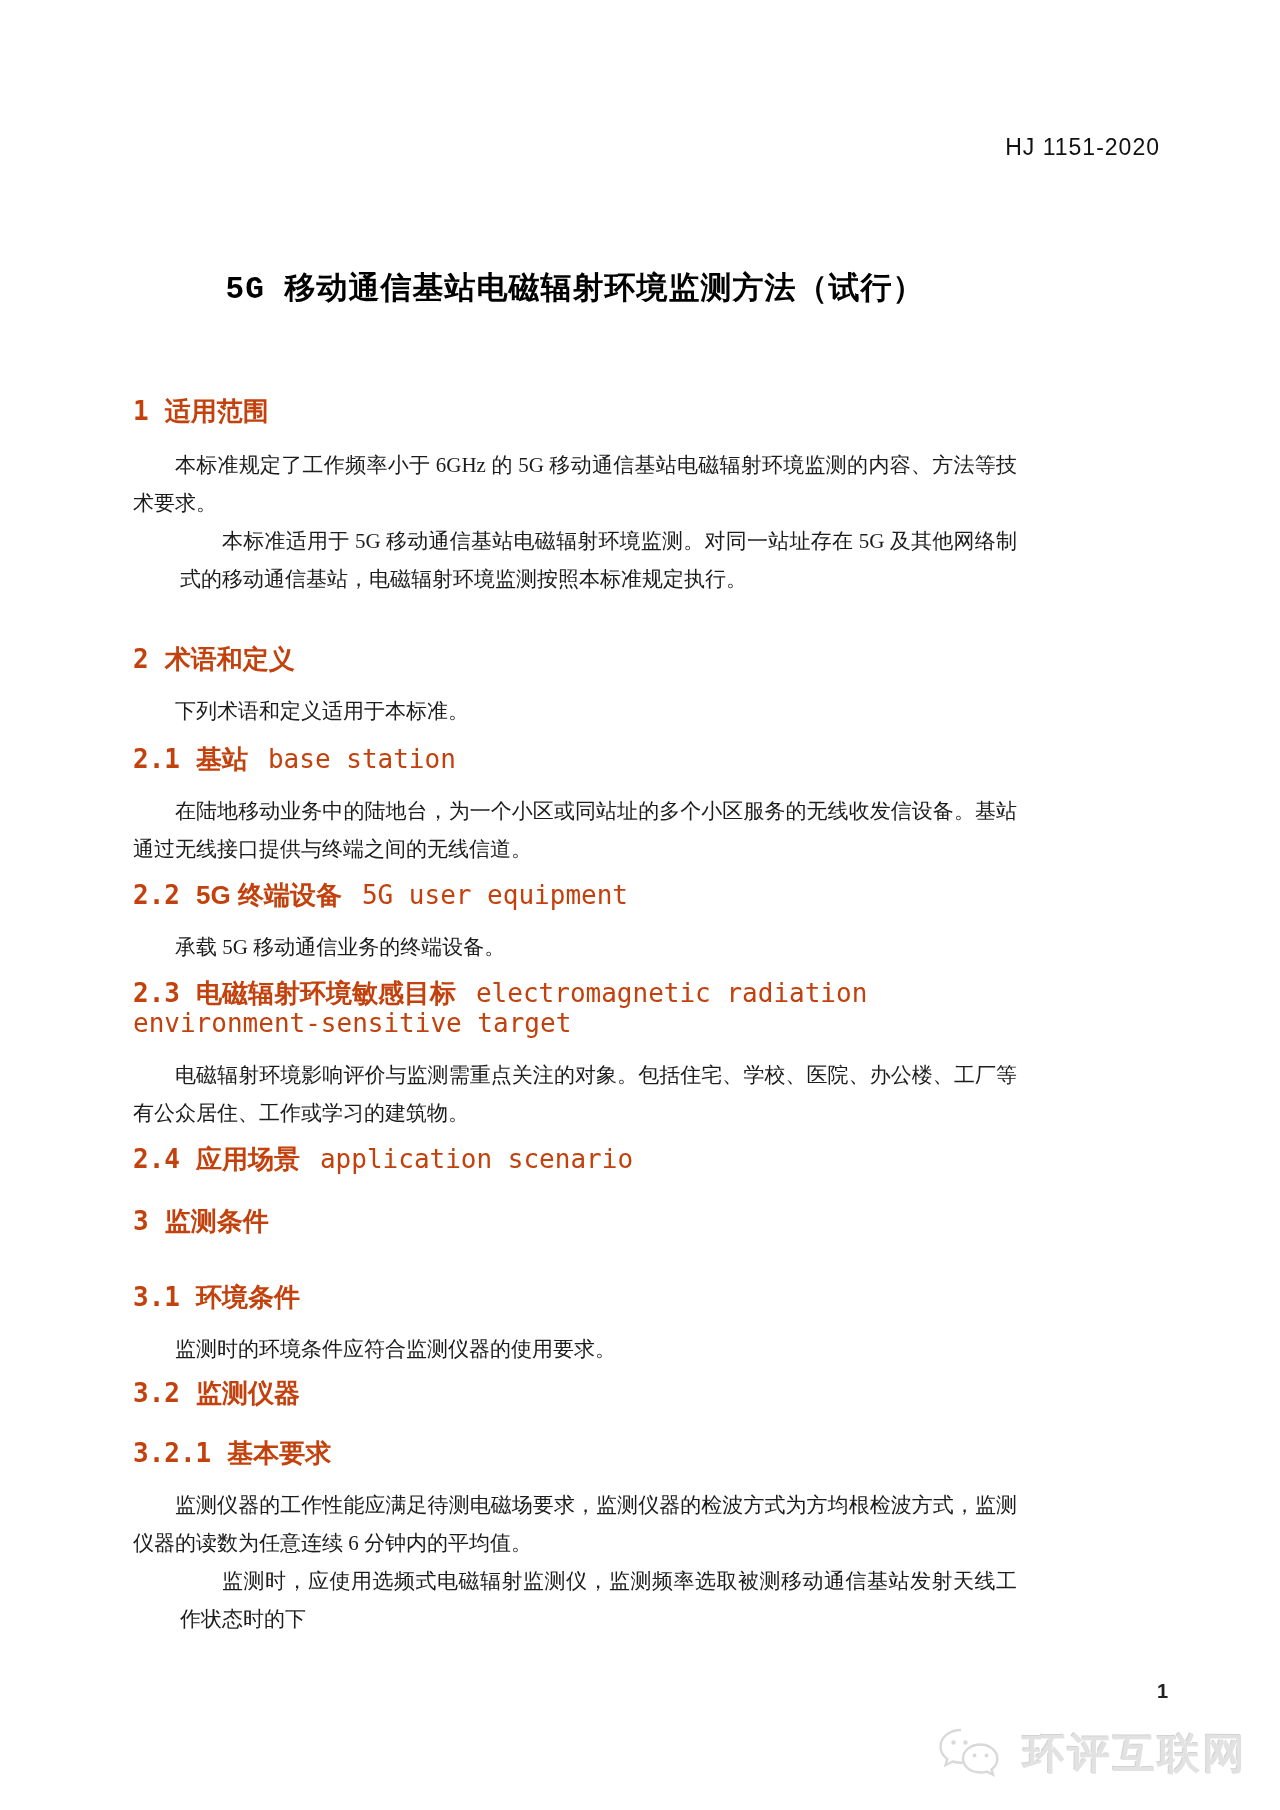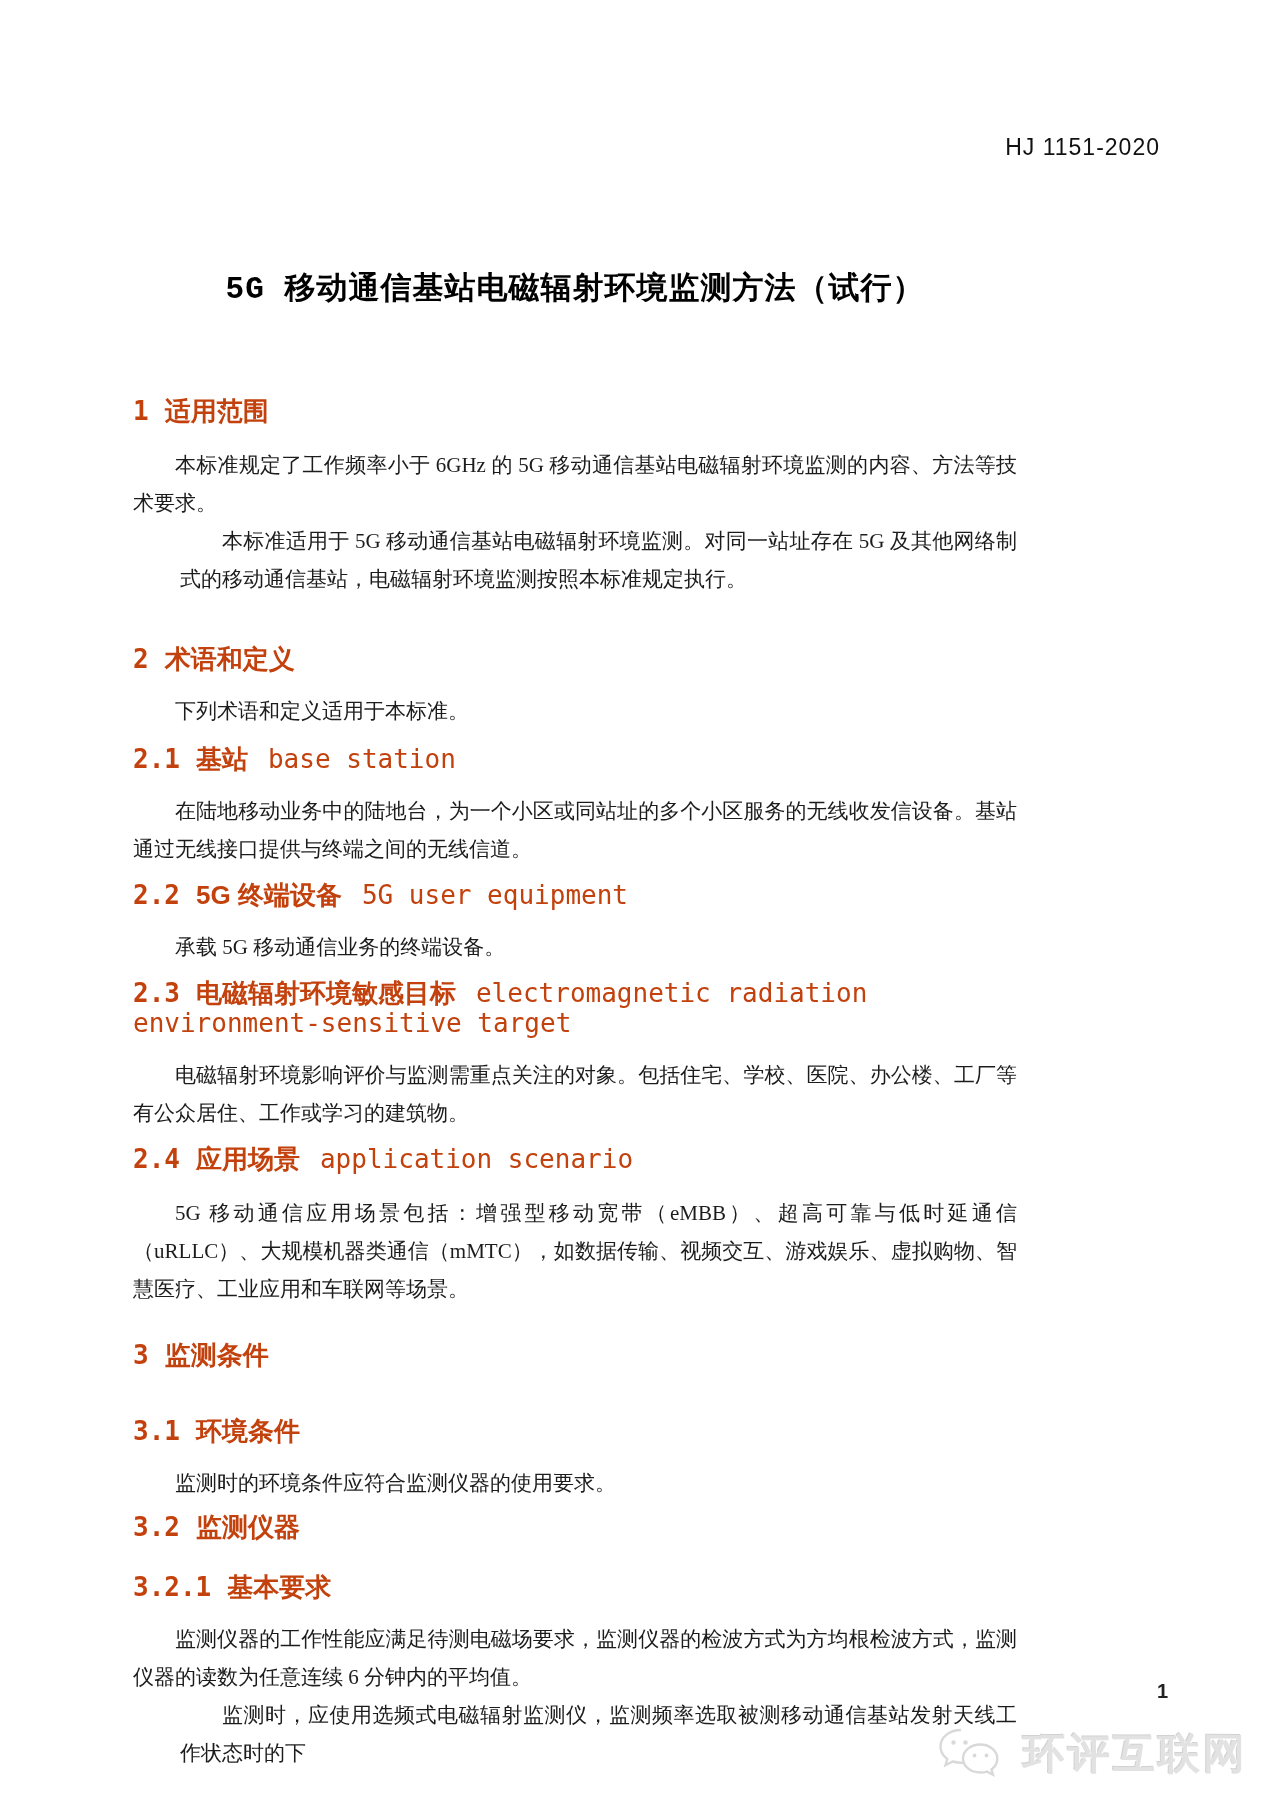--- a/index.html
+++ b/index.html
@@ -138,21 +138,20 @@
     <p class="para mt-18">承载 5G 移动通信业务的终端设备。</p>
 
     <div class="h2 mt-12">
       <span class="hnum">2.3</span><span class="hzh">电磁辐射环境敏感目标</span><span class="hen">electromagnetic radiation environment-sensitive target</span>
     </div>
     <p class="para mt-18">电磁辐射环境影响评价与监测需重点关注的对象。包括住宅、学校、医院、办公楼、工厂等有公众居住、工作或学习的建筑物。</p>
 
     <div class="h2 mt-12">
       <span class="hnum">2.4</span><span class="hzh">应用场景</span><span class="hen">application scenario</span>
     </div>
-    <p class="para mt-20">5G 移动通信应用场景包括：增强型移动宽带（eMBB）、超高可靠与低时延通信（uRLLC）、大规模机器类通信（mMTC），如数据传输、视频交互、游戏娱乐、虚拟购物、智慧医疗、工业应用和车联网等场景。</p>
 
     <div class="h1 mt-32">
       <span class="hnum">3</span><span class="hzh">监测条件</span>
     </div>
 
     <div class="h2 mt-46">
       <span class="hnum">3.1</span><span class="hzh">环境条件</span>
     </div>
     <p class="para mt-18">监测时的环境条件应符合监测仪器的使用要求。</p>
 

